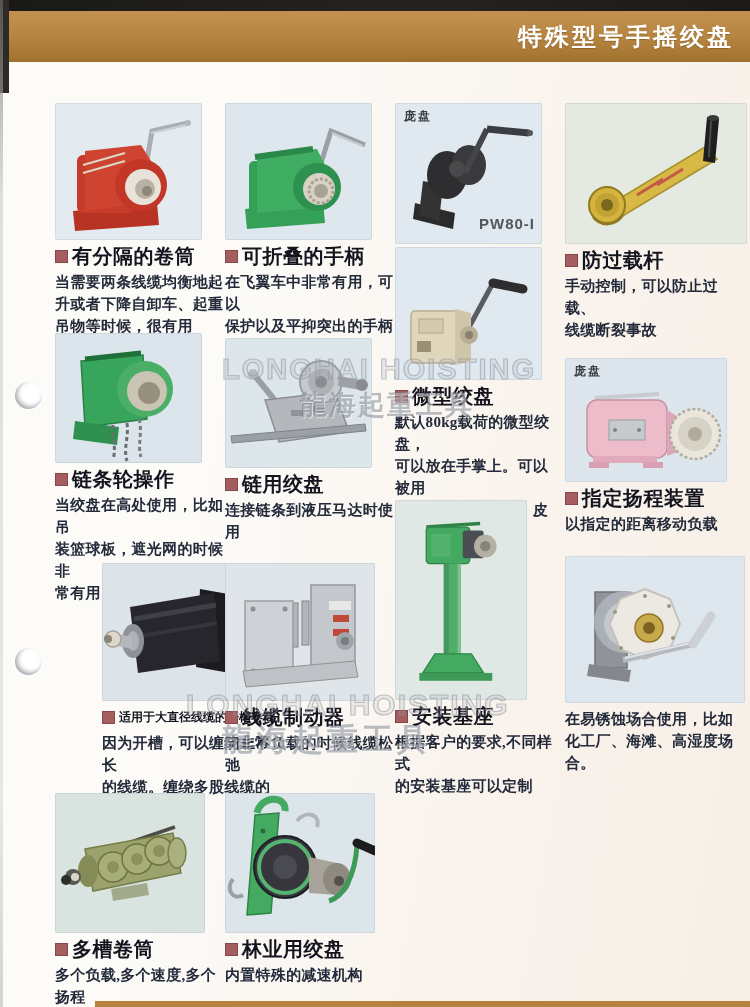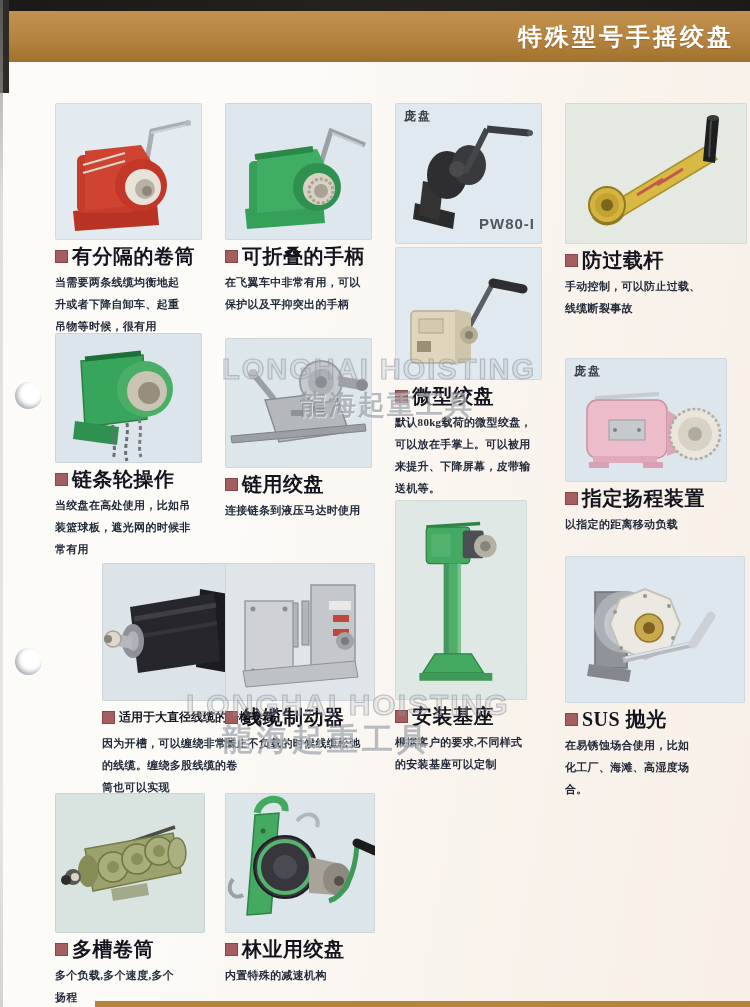--- a/index.html
+++ b/index.html
@@ -25,21 +25,21 @@
   .imgbox{position:relative;width:100%;border-radius:2px;overflow:hidden;
           box-shadow:0 0 0 1px rgba(160,170,178,.25) inset;}
   .imgbox svg{display:block;width:100%;height:100%;}
   .img-label{position:absolute;left:9px;top:5px;font-size:12px;font-weight:bold;color:#3c4148;letter-spacing:2px;}
   .img-model{position:absolute;right:7px;bottom:12px;font-size:15px;font-weight:bold;color:#53565c;letter-spacing:1px;
           font-family:"Liberation Sans","DejaVu Sans",sans-serif;}
   .title-row{display:flex;align-items:center;gap:4px;margin-top:7px;height:19px;}
   .bullet{width:13px;height:13px;background:#a55e60;box-shadow:inset 0 0 0 1px rgba(118,58,62,.65);flex:none;}
   .title{font-size:20px;font-weight:bold;color:#14141e;letter-spacing:.5px;white-space:nowrap;}
   .title.small{font-size:12px;letter-spacing:0;}
-  .desc{margin-top:5px;font-size:11px;line-height:22px;color:#232a3a;font-weight:600;
+  .desc{margin-top:5px;font-size:15px;line-height:22px;color:#232a3a;font-weight:600;
         white-space:pre-line;width:176px;letter-spacing:.3px;}
   .wm-latin{position:absolute;font-family:"Liberation Sans","DejaVu Sans",sans-serif;font-weight:bold;
         font-size:29px;letter-spacing:2px;color:rgba(158,164,172,.16);
         -webkit-text-stroke:1.2px rgba(146,152,160,.55);white-space:nowrap;z-index:6;pointer-events:none;}
   .wm-cjk{position:absolute;font-weight:bold;color:rgba(116,124,134,.5);white-space:nowrap;z-index:6;
         pointer-events:none;text-shadow:1px 1px 0 rgba(255,255,255,.55);}
 </style>
 </head>
 <body>
 
@@ -324,24 +324,20 @@
           <circle cx="56" cy="92" r="2" fill="#9a968c"></circle>
         <circle cx="50" cy="56" r="2" fill="#9a968c"></circle>
         <circle cx="84" cy="72" r="14" fill="#c9a94e" stroke="#96772a" stroke-width="1.5"></circle>
         <circle cx="84" cy="72" r="6" fill="#7c6120"></circle>
         <path d="M58 104 L128 88" stroke="#b6bac0" stroke-width="6"></path>
         <path d="M60 102 L126 87" stroke="#dfe3e8" stroke-width="2"></path>
         <path d="M128 88 L146 60" stroke="#cdd1d6" stroke-width="9" stroke-linecap="round"></path>
         <path d="M24 108 L66 114 L64 126 L22 120 Z" fill="#84888e"></path>
       </svg>
     </div>
-    <div class="title-row">
-        <span class="bullet"></span>
-      <span class="title">SUS 抛光</span>
-      </div>
     <div class="desc">在易锈蚀场合使用，比如
 化工厂、海滩、高湿度场
 合。</div>
   </div>
 
   <div class="product" style="left:55px;top:793px;width:150px;">
     <div class="imgbox" style="height:140px;background:#d9e3e0;">
       <svg viewBox="0 0 150 140">
         <path d="M120 34 L38 62 C24 66 24 88 40 90 L116 46" stroke="#33332c" stroke-width="3.5" fill="none" opacity=".85"></path>
         <path d="M30 56 L118 40 L126 80 L38 98 Z" fill="#9ba26e" stroke="#767c48" stroke-width="1.5"></path>

